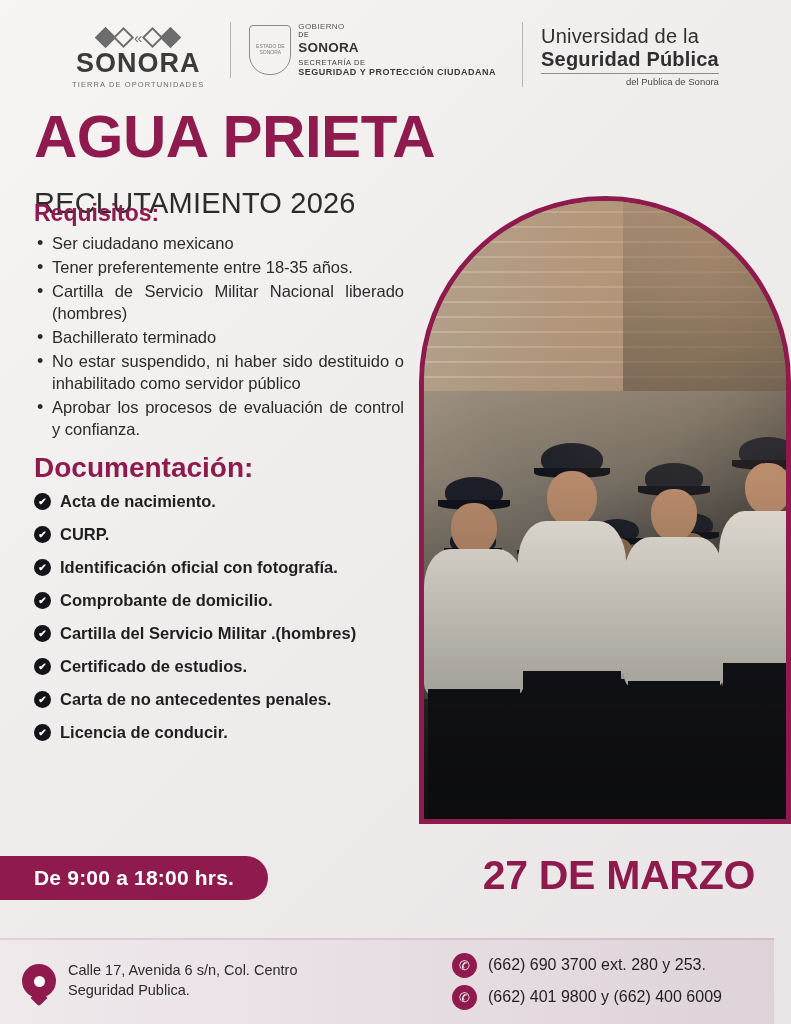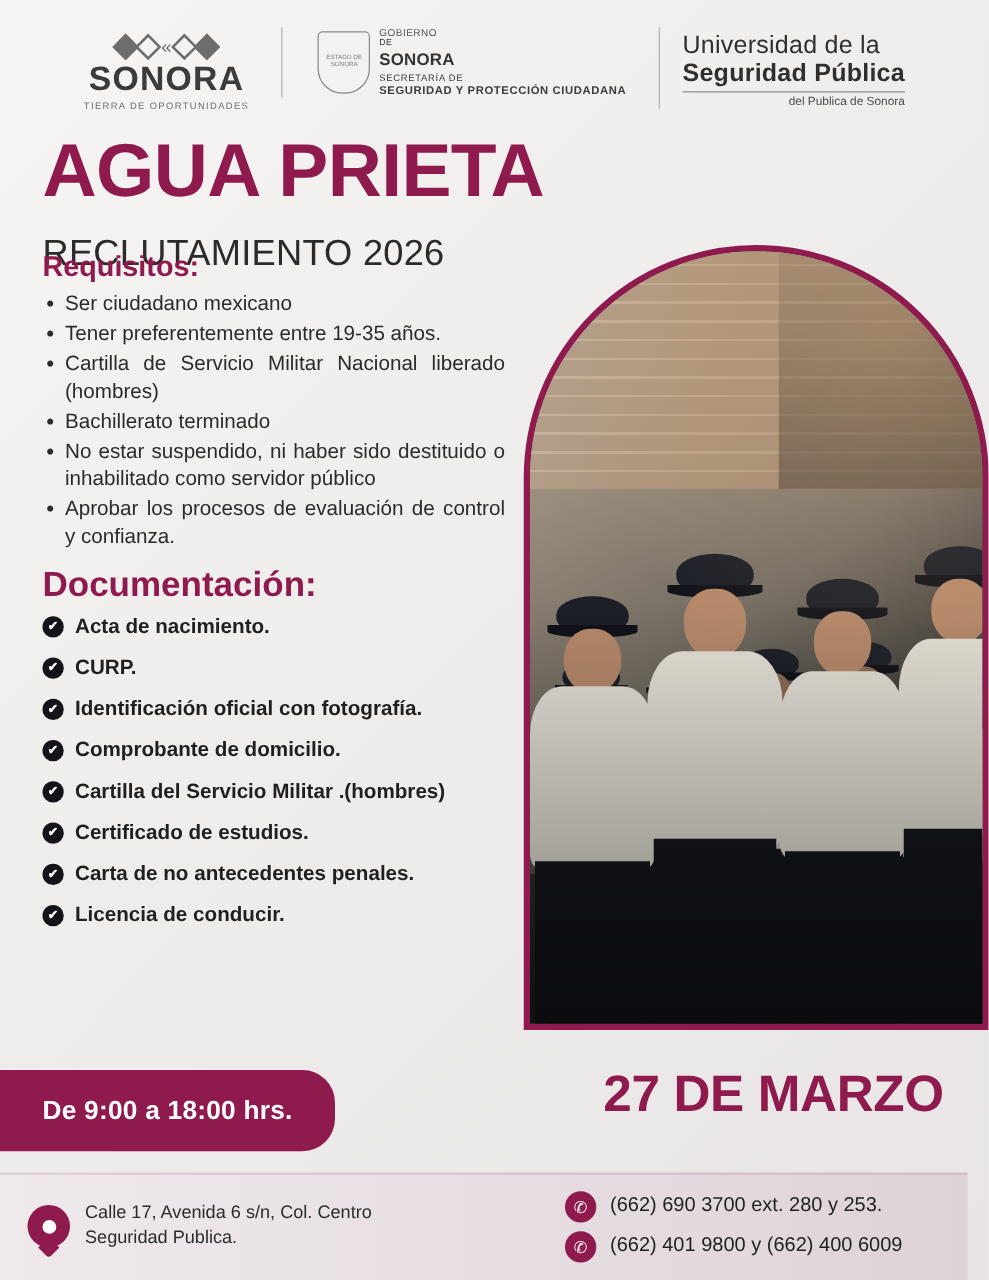--- a/index.html
+++ b/index.html
@@ -41,21 +41,21 @@
   .chev { color: #6d6d6d; font-size: 15px; line-height: 15px; }
   .sonora-word {
     font-size: 27px; font-weight: bold; letter-spacing: 1px; color: #3b3b3b;
   }
   .sonora-sub {
     font-size: 7.5px; letter-spacing: 1.1px; color: #6d6d6d; margin-top: 1px;
   }
 
   .logo-gob {
     display: flex; align-items: center; gap: 7px;
-    border-left: 1px solid #b9b4b4; padding-left: 28px;
+    border-left: 1px solid #b9b4b4; padding-left: 18px;
   }
   .shield {
     width: 42px; height: 50px;
     border: 1.5px solid #8a8a8a;
     border-radius: 4px 4px 20px 20px;
     display: flex; align-items: center; justify-content: center;
     font-size: 5px; color: #7a7a7a; text-align: center; line-height: 1.15;
     padding: 2px;
     background: #f4f2f1;
   }
@@ -213,21 +213,21 @@
   }
   .warm {
     position: absolute; inset: 0;
     background: radial-gradient(120% 80% at 80% 10%, rgba(255,200,140,.22), rgba(0,0,0,0) 60%);
   }
 
   
   .hours-pill {
     position: absolute;
     left: 0; top: 856px;
-    height: 65px;
+    height: 44px;
     padding: 0 34px 0 34px;
     display: flex; align-items: center;
     background: #8f1b4e;
     border-radius: 0 26px 26px 0;
     color: #fff;
     font-size: 21px; font-weight: bold;
     letter-spacing: .2px;
   }
 
   
@@ -332,21 +332,21 @@
   </div>
 
   <div class="title">AGUA PRIETA</div>
   <div class="subtitle">RECLUTAMIENTO 2026</div>
 
   <div class="left-col">
 
     <div class="sec-head">Requisitos:</div>
     <ul class="reqs">
       <li>Ser ciudadano mexicano</li>
-      <li>Tener preferentemente entre 19-35 años.</li>
+      <li>Tener preferentemente entre 18-35 años.</li>
       <li>Cartilla de Servicio Militar Nacional liberado (hombres)</li>
       <li>Bachillerato terminado</li>
       <li>No estar suspendido, ni haber sido destituido o inhabilitado como servidor público</li>
       <li>Aprobar los procesos de evaluación de control y confianza.</li>
     </ul>
 
     <div class="sec-head2">Documentación:</div>
     <ul class="doc-list">
       <li>
         <span class="check">✔</span>

